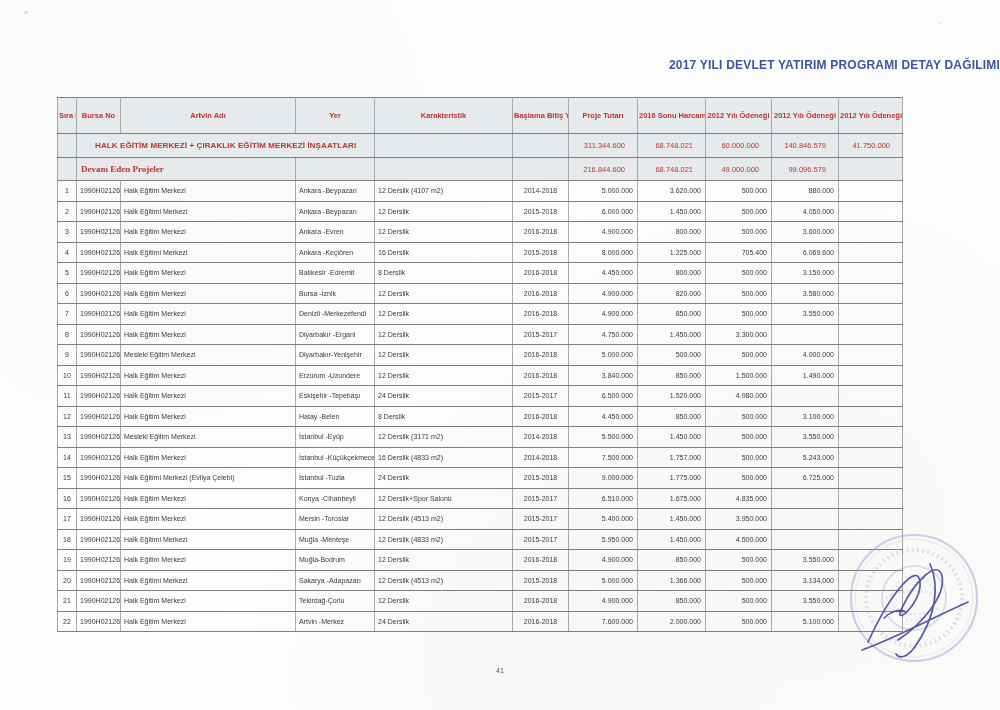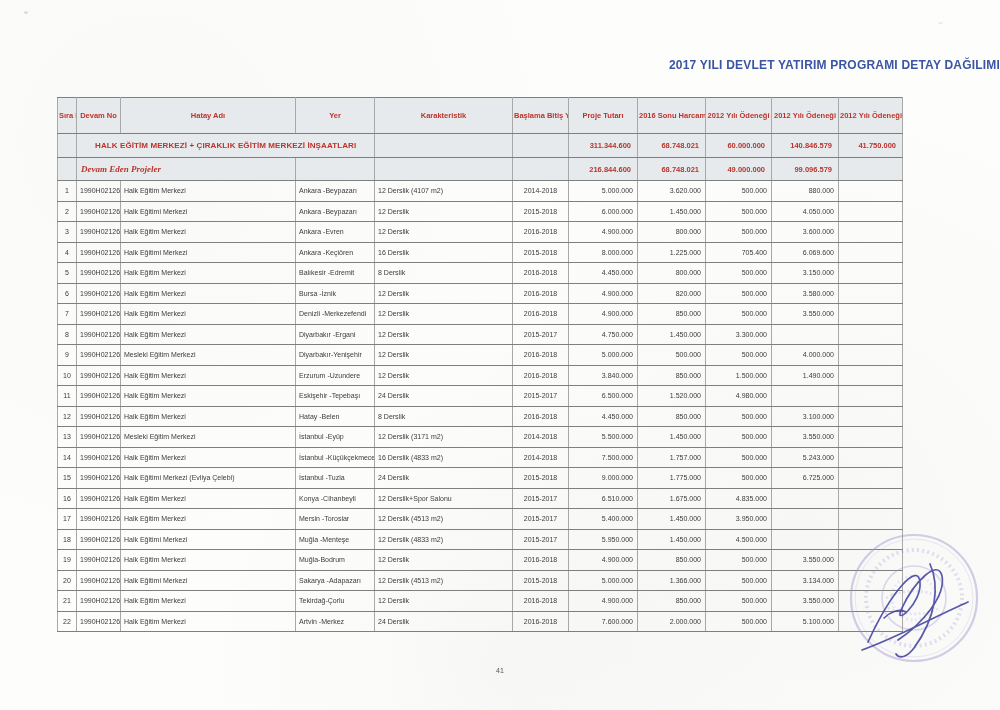--- a/index.html
+++ b/index.html
@@ -44,23 +44,23 @@
     white-space:normal; line-height:1.2; padding:1px;
   }
   tr.section-row td { height:24px; background:#e7eaed; }
   tr.devam-row td  { height:23px; background:#e7eaed; }
   .section-label {
     color:#bb342b; font-weight:bold; font-size:8px;
     padding-left:18px; letter-spacing:.1px;
   }
   .devam-label {
     color:#bb342b; font-weight:bold; font-size:9px;
-    font-family:"Liberation Serif", serif; padding-left:4px;font-style:italic;
-  }
-  .red-num { color:#bb342b; font-weight:bold; text-align:right; padding-right:6px; font-size:7.5px; }
+    font-family:"Liberation Serif", serif; padding-left:4px;
+  }
+  .red-num { color:#bb342b; font-weight:normal; text-align:right; padding-right:12px; font-size:7.5px; }
   tbody.data tr td { height:20.5px; }
   td.col0 { text-align:center; }
   td.col1 { text-align:left; padding-left:3px; }
   td.col2, td.col3, td.col4 { text-align:left; padding-left:3px; }
   td.col5 { text-align:center; }
   td.col6, td.col7, td.col8, td.col9, td.col10 { text-align:right; padding-right:4px; }
 
   .page-number {
     position:absolute; top:667px; left:0; width:1000px;
     text-align:center; font-size:7px; color:#555;
@@ -86,22 +86,22 @@
       <col style="width:56px">
     <col style="width:69px">
       <col style="width:68px">
       <col style="width:66px">
     <col style="width:67px">
       <col style="width:64px">
   </colgroup>
   <thead>
     <tr>
       <th class="hdr">Sıra No</th>
-      <th class="hdr">Devam No</th>
-      <th class="hdr">Hatay Adı</th>
+      <th class="hdr">Bursa No</th>
+      <th class="hdr">Artvin Adı</th>
       <th class="hdr">Yer</th>
       <th class="hdr">Karakteristik</th>
       <th class="hdr">Başlama Bitiş Yılı</th>
       <th class="hdr">Proje Tutarı</th>
       <th class="hdr">2016 Sonu Harcama</th>
       <th class="hdr">2012 Yılı Ödeneği</th>
       <th class="hdr">2012 Yılı Ödeneği</th>
       <th class="hdr">2012 Yılı Ödeneği</th>
     </tr>
   </thead>

